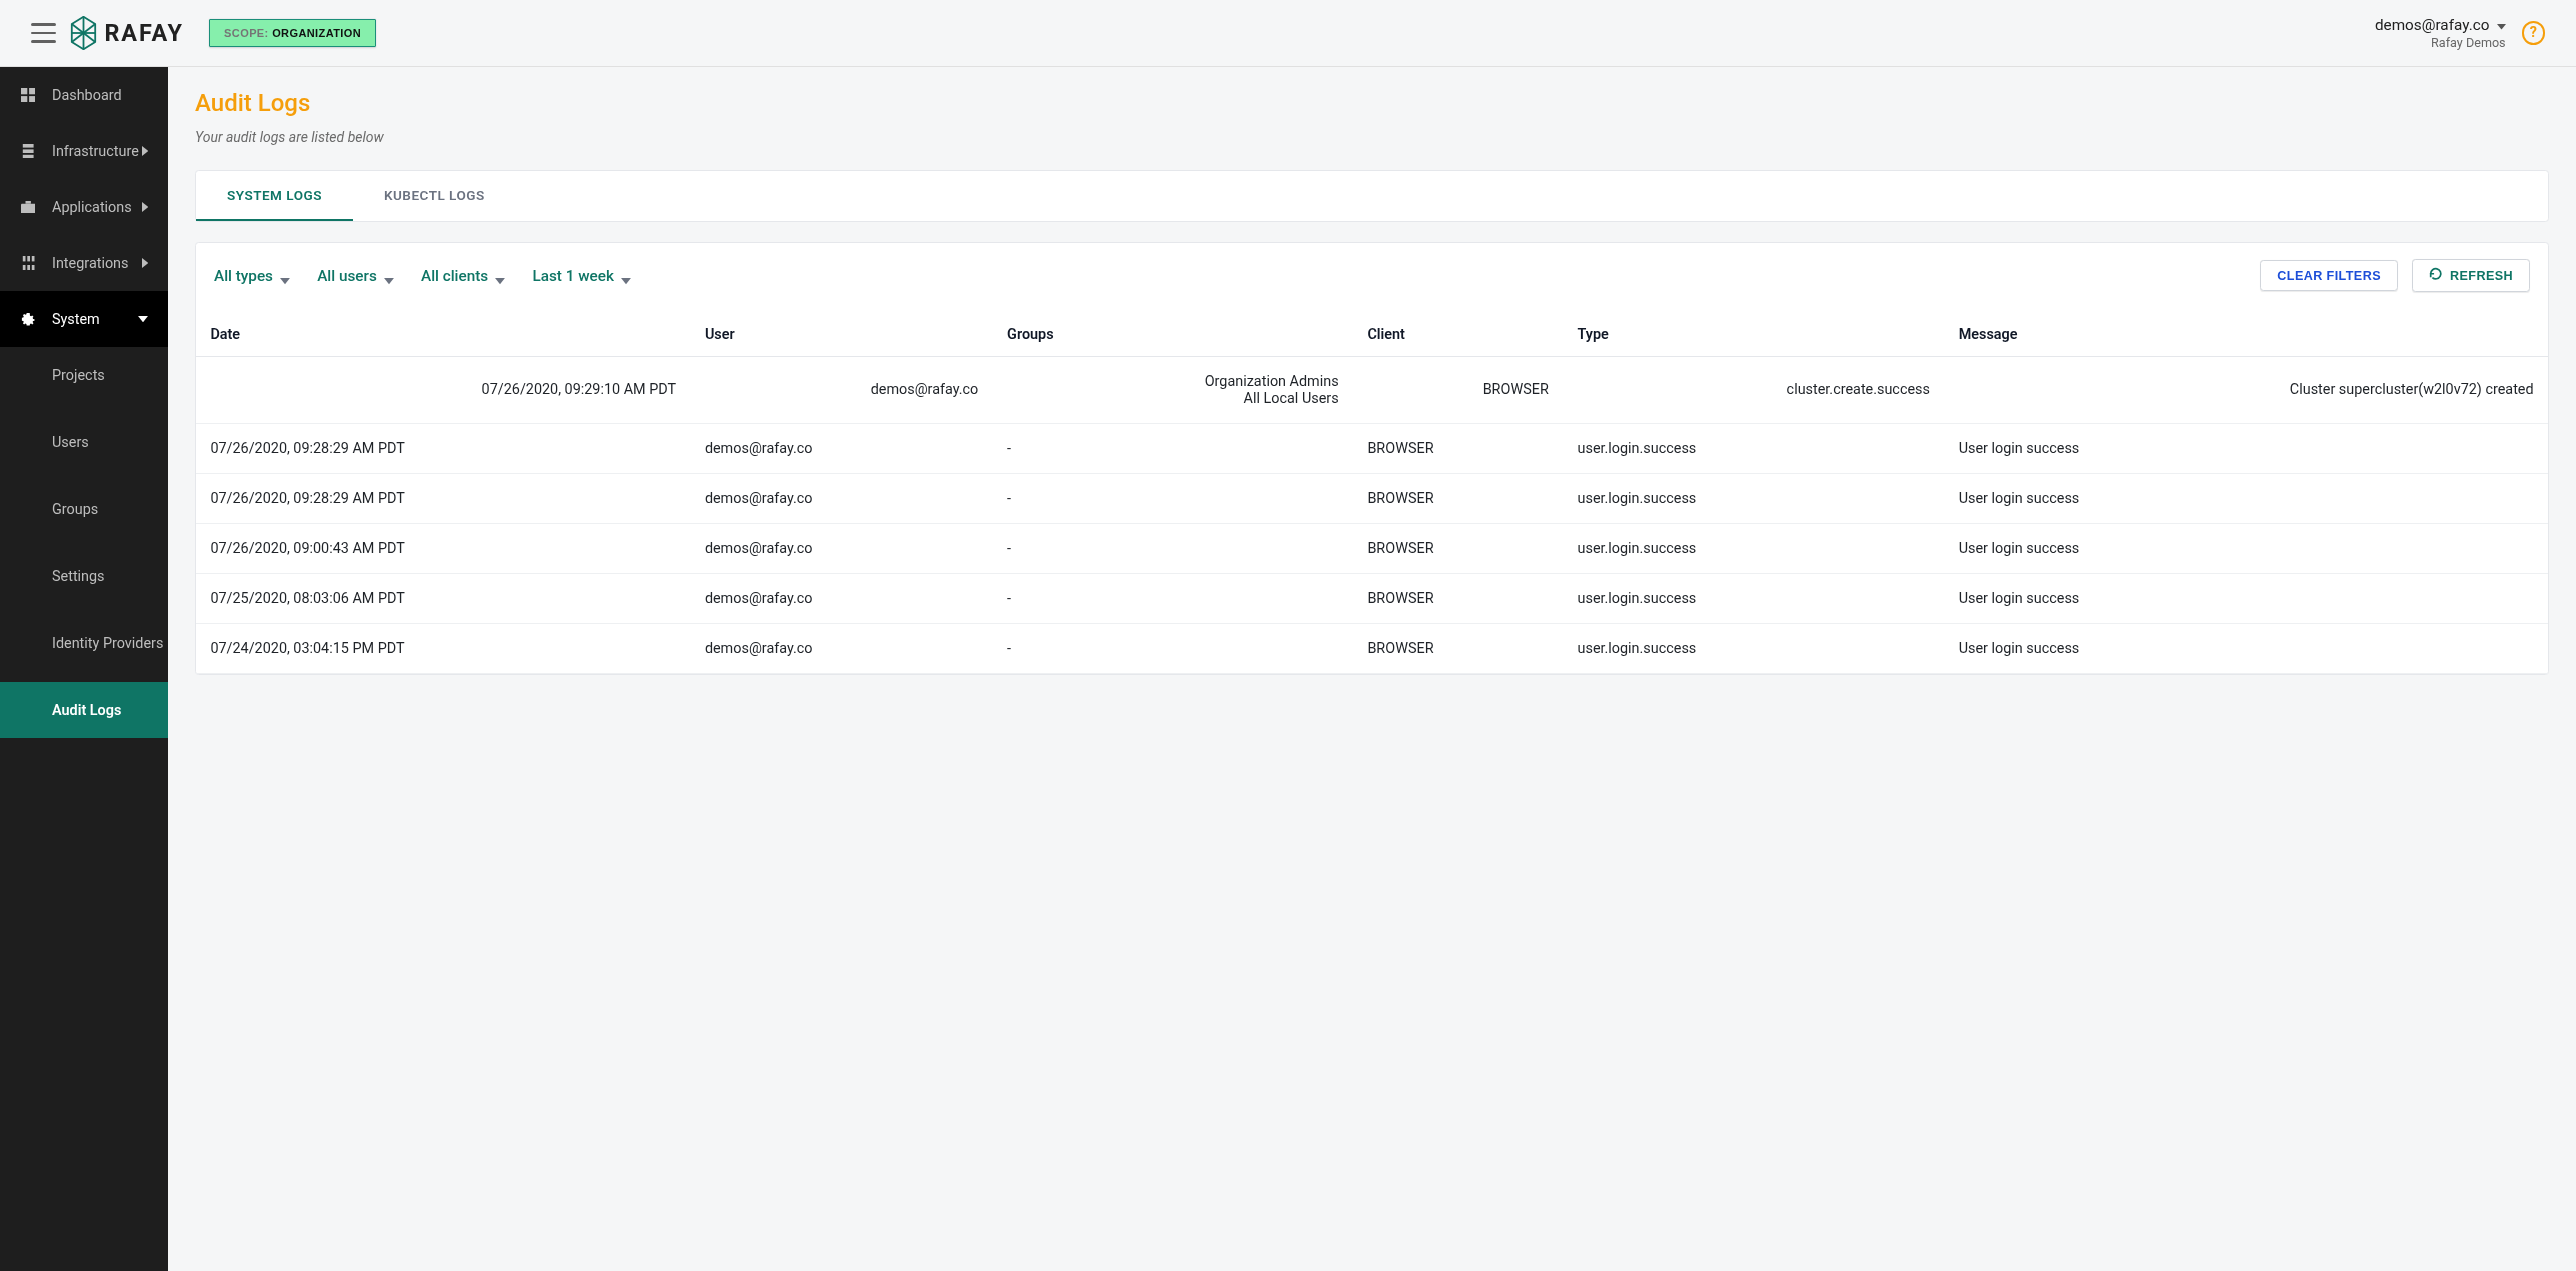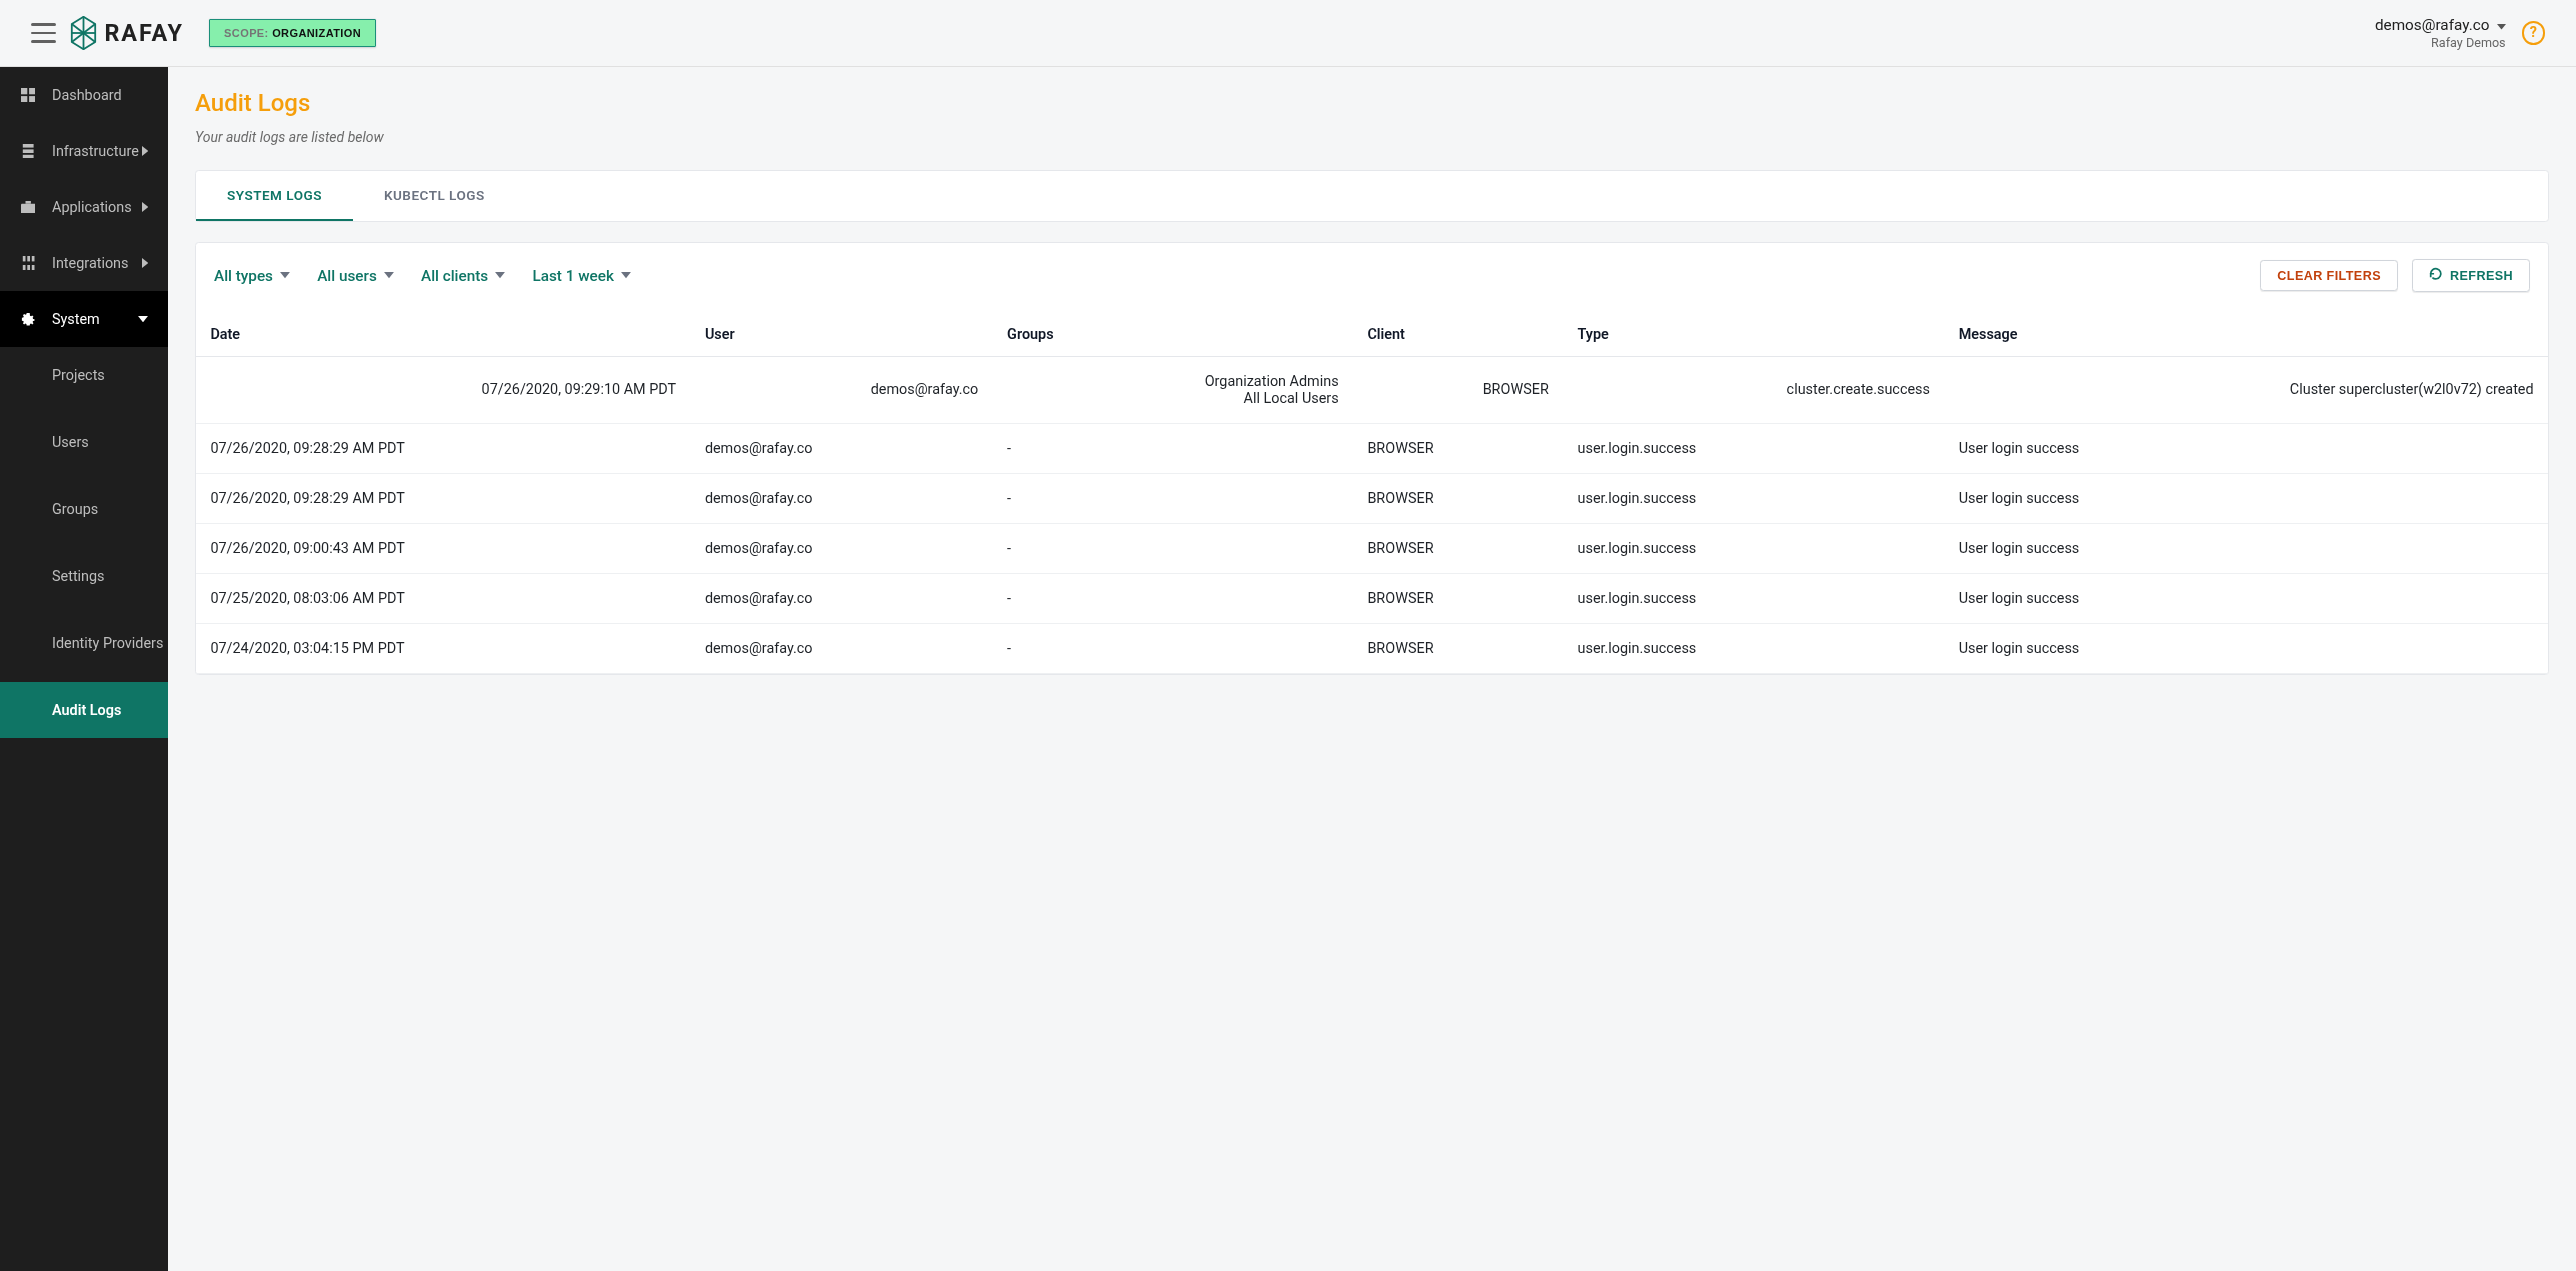--- a/index.html
+++ b/index.html
@@ -123,21 +123,21 @@
     margin-top: 20px;
     background: #fff;
     border: 0.9px solid #e5e7eb;
     border-radius: 3.6px;
   }
   .panel-toolbar {
     display: flex; align-items: center;
     padding: 16px 18px 5.4px;
   }
   .filter {
-    display: flex; align-items: center;
+    display: flex; align-items: flex-end;
     color: #0f7565;
     font-size: 15.3px;
     font-weight: 500;
     margin-right: 27px;
     cursor: pointer;
   }
   .filter .caret { margin-left: 7.2px; }
   .toolbar-spacer { flex: 1; }
   .btn-outline {
     border: 0.9px solid #d1d5db;
@@ -145,21 +145,21 @@
     border-radius: 3.6px;
     padding: 7.2px 16px;
     font-size: 12.6px;
     font-weight: 600;
     letter-spacing: 0.4px;
     cursor: pointer;
     margin-left: 14.4px;
     display: flex; align-items: center;
     box-shadow: 0 0.9px 0.9px rgba(0,0,0,0.08);
   }
-  .btn-clear { color: #c2410c; justify-content: flex-end; }
+  .btn-clear { color: #1d4ed8; justify-content: flex-end; }
   .btn-refresh { color: #0f7565; }
   .btn-refresh .ref-icon { margin-right: 7.2px; display:inline-block; }
 
   table.logs {
     width: 100%;
     border-collapse: collapse;
     margin-top: 16px;
   }
   table.logs th {
     text-align: left;

